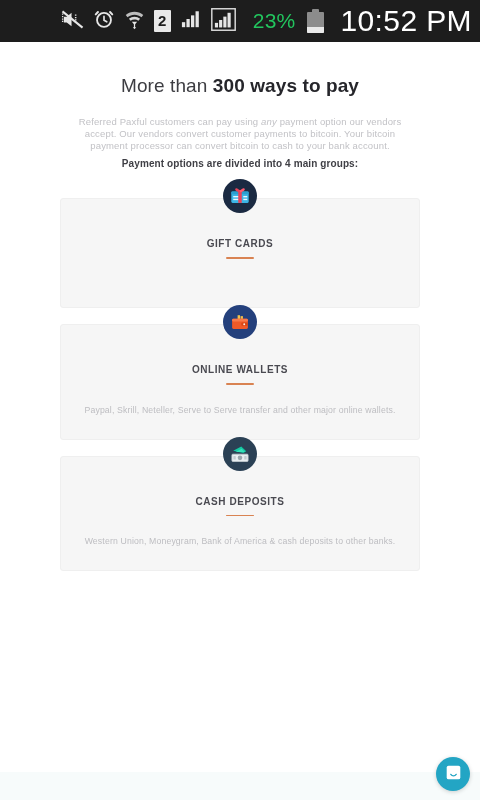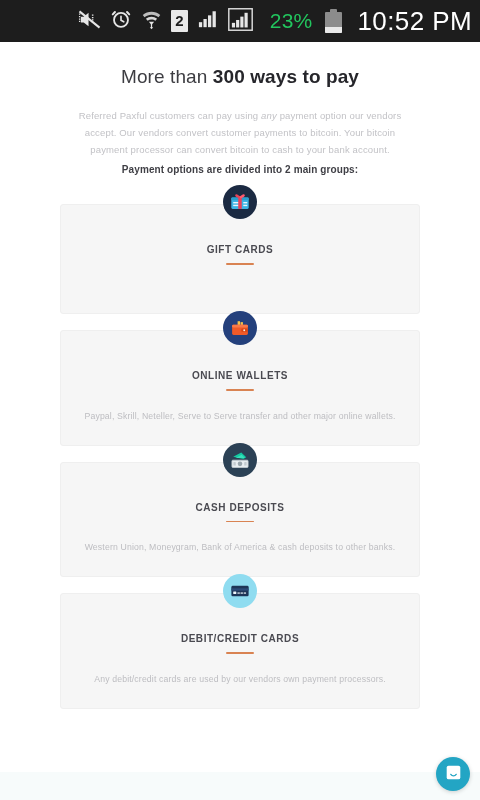--- a/index.html
+++ b/index.html
@@ -18,21 +18,21 @@
     display:flex; align-items:center; justify-content:flex-end;
     padding-right:8px;
   }
   .sb-icons{ display:flex; align-items:center; gap:9px; }
   .sb-ic{ display:block; }
   .sb-pct{
     color:#22c55e; font-size:21px; letter-spacing:.2px;
     margin-left:8px; margin-right:3px;
   }
   .sb-time{
-    color:#ffffff; font-size:26px; letter-spacing:.4px;
+    color:#ffffff; font-size:30px; letter-spacing:.4px;
     margin-left:7px; font-weight:400; white-space:nowrap;
   }
   .sim-badge{
     width:17px; height:22px; background:#e9e9e9; color:#1d1d1d;
     font-size:15px; font-weight:700; line-height:22px; text-align:center;
     border-radius:1px;
   }
   .batt{ position:relative; width:17px; height:24px; }
   .batt .body{
     position:absolute; left:0; top:3px; width:17px; height:21px;
@@ -50,29 +50,29 @@
   
   .page{
     position:relative; width:480px; height:758px;
     background:#ffffff; overflow:hidden;
   }
   .footer-tint{
     position:absolute; left:0; bottom:0; width:480px; height:28px;
     background:#f7fbfb;
   }
 
-  .hero{ padding-top:24px; }
+  .hero{ padding-top:33px; }
   .hero h1{
     text-align:center; font-size:19px; font-weight:400;
     color:#3d3d42; letter-spacing:.1px;
   }
   .hero h1 b{ font-weight:700; color:#26262b; }
   .hero p.lead{
     margin:19px auto 0; width:348px;
-    text-align:center; font-size:9.5px; line-height:17px;
+    text-align:center; font-size:9.5px; line-height:12px;
     color:#c2c2c6; letter-spacing:.15px;
   }
   .hero p.lead i{ font-style:italic; }
   .hero p.sub{
     margin-top:6px; text-align:center;
     font-size:10px; font-weight:700; color:#3f3f45; letter-spacing:.1px;
   }
 
   
   .cards{ margin-top:29px; }
@@ -186,21 +186,21 @@
 </div>
 
 <div class="page">
   <div class="footer-tint"></div>
 
   <div class="hero">
     <h1><span>More than </span><b>300 ways to pay</b></h1>
 
     <p class="lead"><span>Referred Paxful customers can pay using </span><i>any</i><span> payment option our vendors accept. Our vendors convert customer payments to bitcoin. Your bitcoin payment processor can convert bitcoin to cash to your bank account.</span></p>
 
-    <p class="sub">Payment options are divided into 2 main groups:</p>
+    <p class="sub">Payment options are divided into 4 main groups:</p>
   </div>
 
   <div class="cards">
 
     <div class="card-wrap">
       <div class="badge" style="background:#1b2a42">
         <svg width="22" height="22" viewBox="0 0 24 24">
           <rect x="2.5" y="7" width="19" height="12.5" rx="1.4" fill="#3bb4e5"></rect>
           <rect x="2.5" y="7" width="19" height="3.1" rx="1.2" fill="#2a9fd0"></rect>
           <rect x="4.6" y="12" width="8.2" height="1.5" fill="#e8f6fd"></rect>
@@ -248,37 +248,20 @@
           <rect x="16.6" y="14.3" width="2.6" height="3.8" rx=".5" fill="#c4ccd1"></rect>
         </svg>
       </div>
       <div class="card">
         <h2>CASH DEPOSITS</h2>
         <div class="rule"></div>
         <p>Western Union, Moneygram, Bank of America &amp; cash deposits to other banks.</p>
       </div>
     </div>
 
-    <div class="card-wrap">
-      <div class="badge" style="background:#8fdcf0">
-        <svg width="22" height="22" viewBox="0 0 24 24">
-          <rect x="2.6" y="6.4" width="18.8" height="11.4" rx="1.5" fill="#1d3557"></rect>
-          <rect x="2.6" y="9.1" width="18.8" height="2.5" fill="#2c4a78"></rect>
-          <rect x="4.6" y="12.6" width="3.4" height="2.6" rx=".4" fill="#eef6fa"></rect>
-          <rect x="9.2" y="13.6" width="2.6" height="1.3" fill="#eef6fa"></rect>
-          <rect x="12.6" y="13.6" width="2.6" height="1.3" fill="#eef6fa"></rect>
-          <rect x="16" y="13.6" width="2.6" height="1.3" fill="#eef6fa"></rect>
-        </svg>
-      </div>
-      <div class="card">
-        <h2>DEBIT/CREDIT CARDS</h2>
-        <div class="rule"></div>
-        <p>Any debit/credit cards are used by our vendors own payment processors.</p>
-      </div>
-    </div>
   </div>
 
   <div class="chat">
     <span>
       <svg width="19" height="19" viewBox="0 0 24 24">
         <rect x="3.4" y="3.4" width="17.2" height="17.2" rx="2.4" fill="#ffffff"></rect>
         <path d="M8.6 14.4c.9 1.3 2 1.9 3.4 1.9s2.5-.6 3.4-1.9" stroke="#23a5c4" stroke-width="1.7" fill="none" stroke-linecap="round"></path>
       </svg>
     </span>
   </div>

